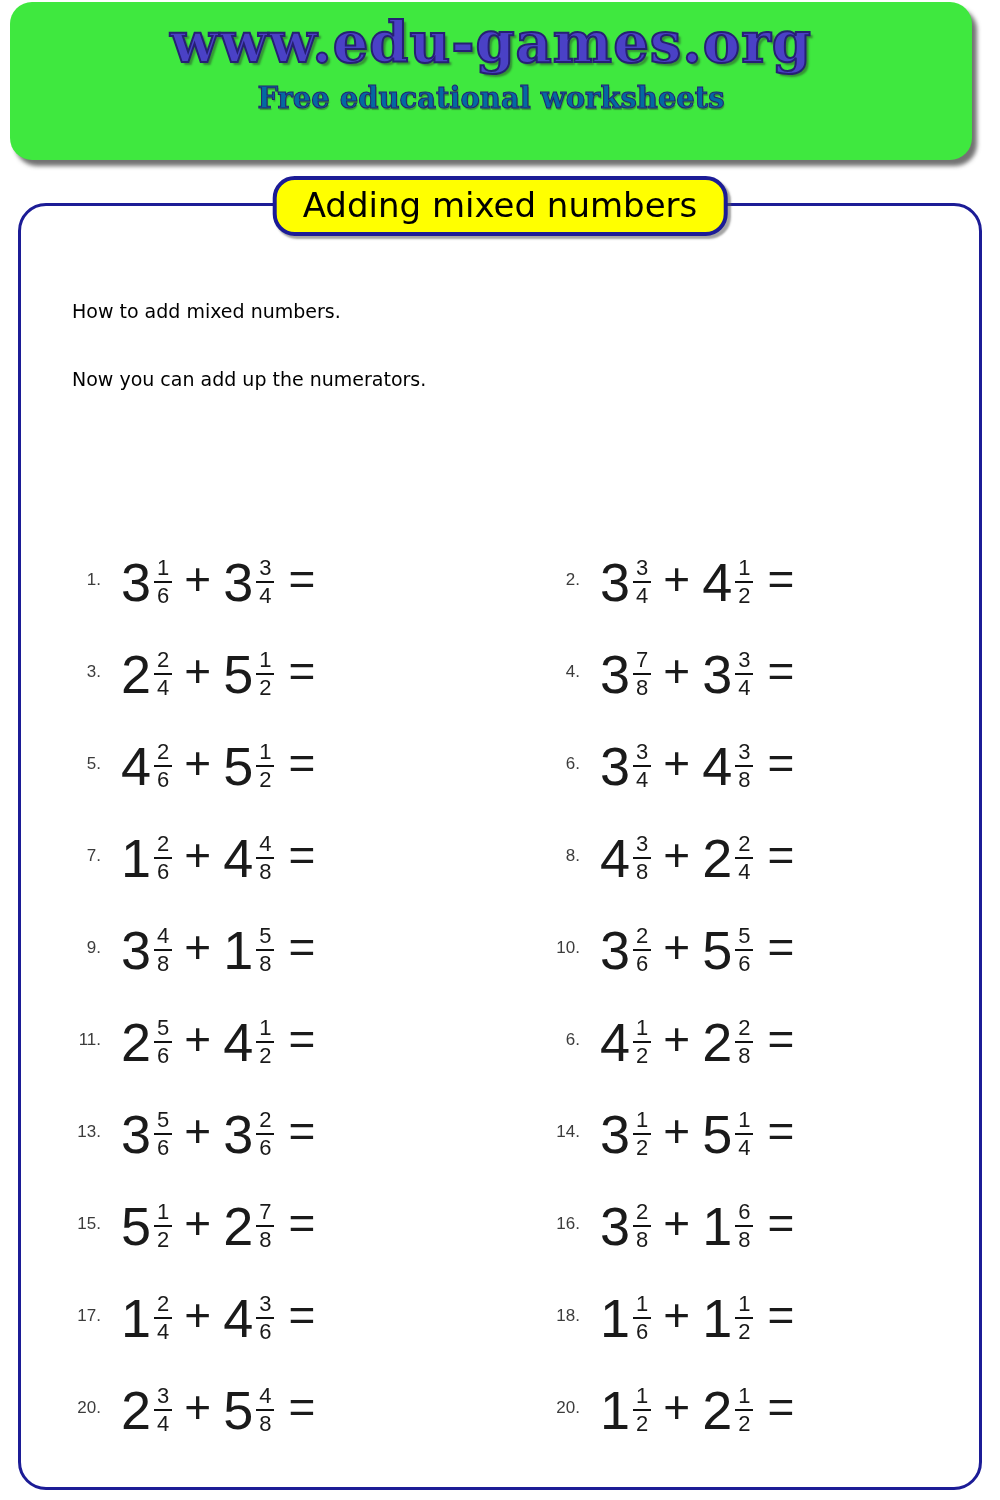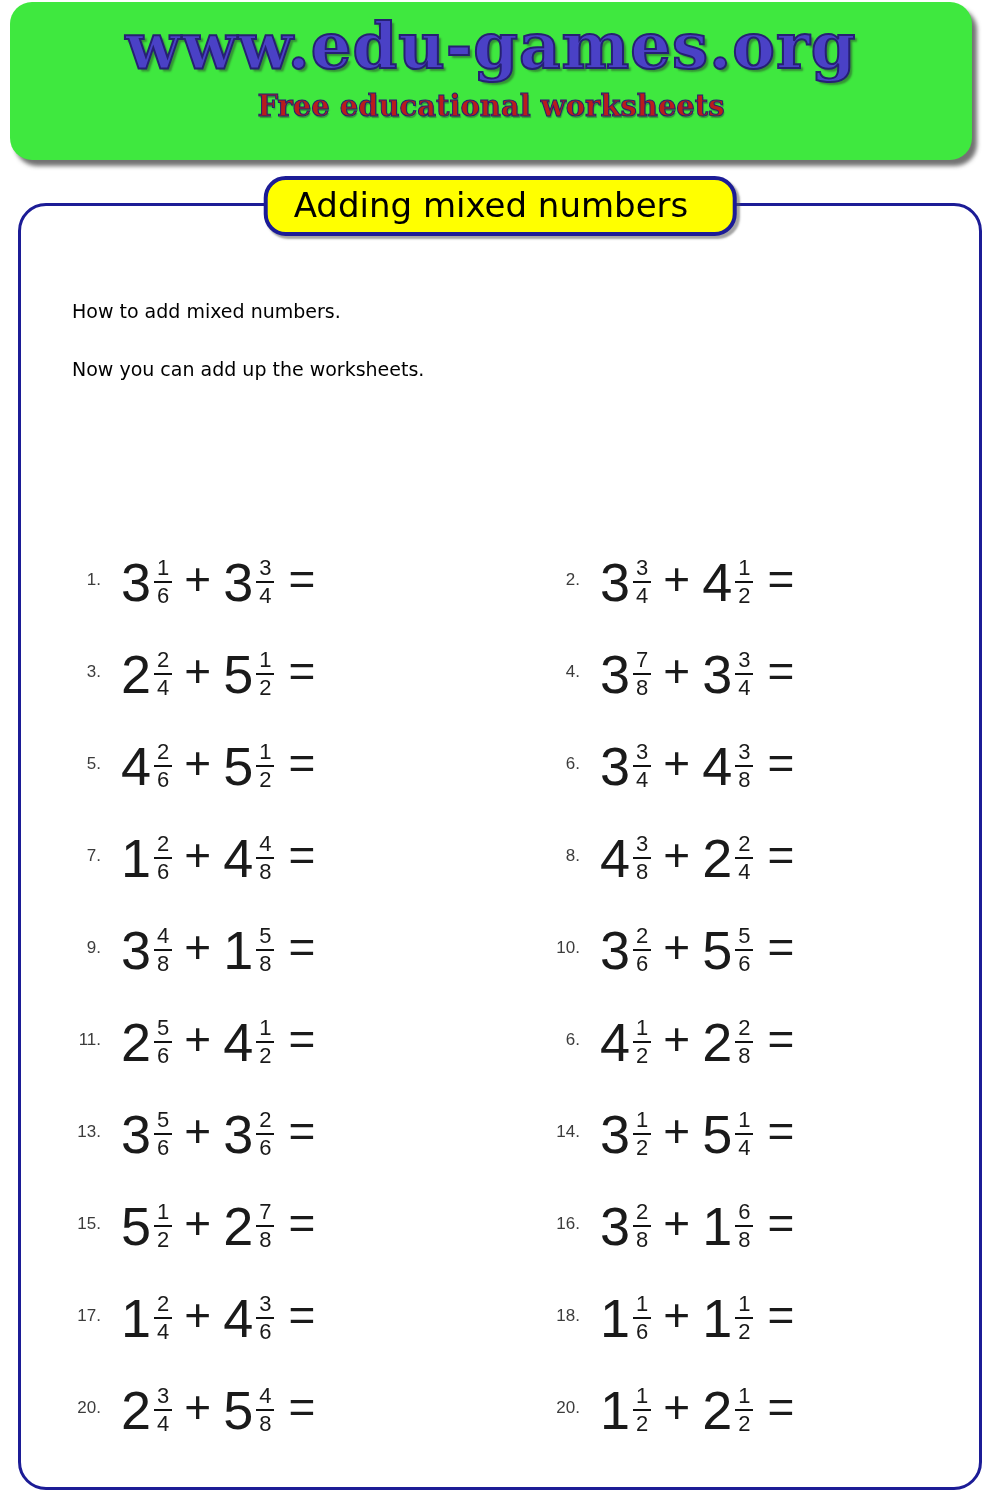--- a/index.html
+++ b/index.html
@@ -7,54 +7,54 @@
 
   
   .site-header{
     position:absolute;left:10px;top:2px;width:962px;height:158px;
     background:#3fe83f;border-radius:22px;
     box-shadow:5px 6px 4px rgba(90,90,90,0.85);
     text-align:center;
   }
   .site-title{
     margin-top:12px;
-    font-family:"DejaVu Serif",serif;font-weight:bold;font-size:64px;line-height:1.0;
+    font-family:"DejaVu Serif",serif;font-weight:bold;font-size:56px;line-height:1.0;
     color:#4a41c6;letter-spacing:1px;
     -webkit-text-stroke:2px #262073;
     text-shadow:3px 3px 2px rgba(40,40,40,0.45);
   }
   .site-tagline{
     margin-top:14px;
     font-family:"DejaVu Serif",serif;font-weight:bold;font-size:29px;line-height:1.0;
-    color:#b91c1c;
+    color:#0369a1;
     -webkit-text-stroke:1px #262073;
     text-shadow:1px 2px 1px rgba(40,40,40,0.4);
   }
 
   
   .sheet{
     position:absolute;left:18px;top:203px;width:958px;height:1281px;
     background:#ffffff;border:3px solid #1c1c96;border-radius:28px;
   }
   .title-badge{
     position:absolute;top:-30px;left:50%;transform:translateX(-50%);
     background:#ffff00;border:4px solid #1c1c96;border-radius:22px;
-    padding:5px 44px 7px 26px;white-space:nowrap;
+    padding:5px 26px 7px 26px;white-space:nowrap;
     box-shadow:3px 3px 2px rgba(90,90,90,0.55);
   }
   .title-badge-text{
     font-family:"DejaVu Sans",sans-serif;font-size:34px;font-weight:500;color:#000;
   }
 
   
   .intro-block{
     position:absolute;left:51px;top:92px;right:30px;
     font-family:"DejaVu Sans",sans-serif;font-size:19px;color:#000;line-height:27.5px;
   }
-  .intro-line{margin-bottom:30px;}
+  .intro-line{margin-bottom:40px;}
   .instruction-line{white-space:nowrap;}
 
   
   .problems-grid{
     position:absolute;left:0;top:330px;width:100%;
     display:grid;grid-template-columns:1fr 1fr;grid-auto-rows:92px;
   }
   .prob-cell{display:flex;align-items:center;padding-left:38px;}
   .prob-num{
     width:42px;text-align:right;margin-right:20px;flex:none;
@@ -80,21 +80,21 @@
 </div>
 
 <div class="sheet">
 
   <div class="title-badge">
     <span class="title-badge-text">Adding mixed numbers</span>
   </div>
 
   <div class="intro-block">
     <div class="intro-line">How to add mixed numbers.</div>
-    <div class="instruction-line">Now you can add up the worksheets.</div>
+    <div class="instruction-line">Now you can add up the numerators.</div>
   </div>
 
   <div class="problems-grid">
   <div class="prob-cell">
     <span class="prob-num">1.</span>
     <span class="prob-expr">
       <span class="whole">3</span>
       <span class="frac">
         <span class="num">1</span>
         <span class="den">6</span>

